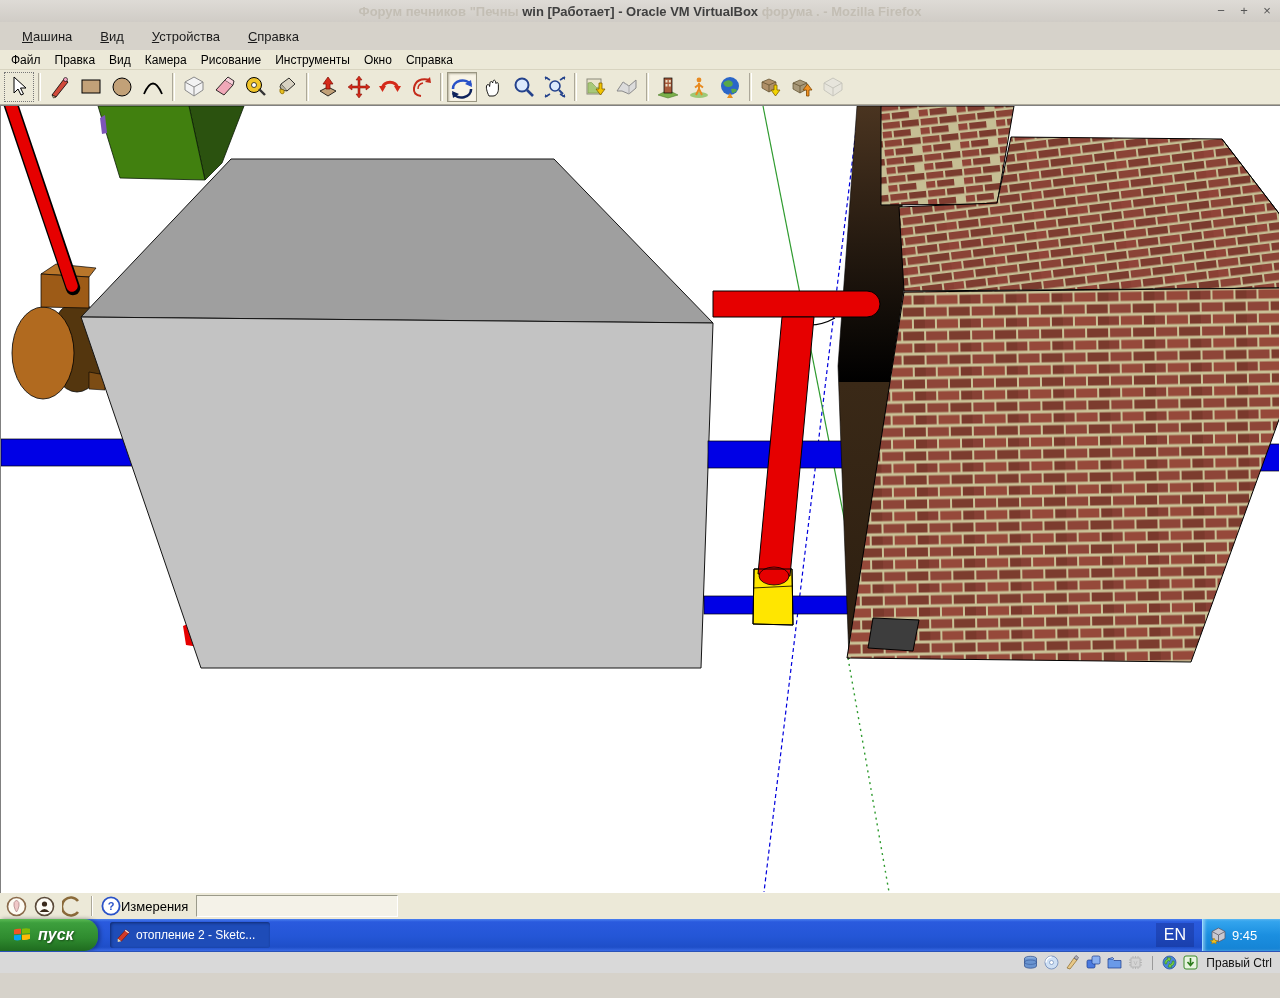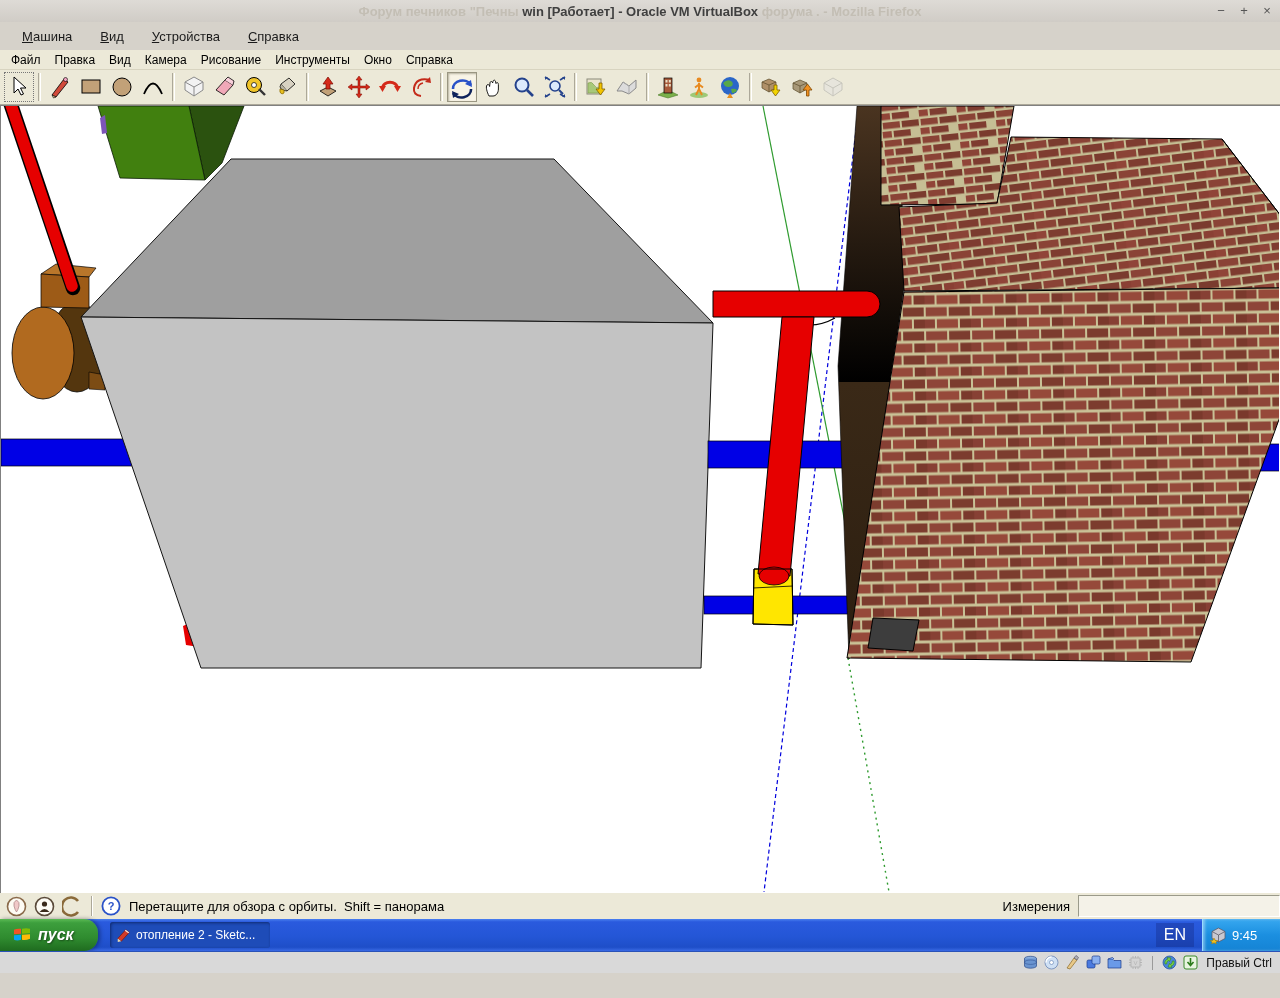--- a/index.html
+++ b/index.html
@@ -387,21 +387,20 @@
         </svg>
       <svg width="21" height="21" viewBox="0 0 21 21">
           <path d="M16 5 A9 9 0 1 0 16 16" fill="none" stroke="#8a6a3a" stroke-width="2.6"></path>
         </svg>
     </div>
     <div class="sb-sep"></div>
     <svg width="20" height="20" viewBox="0 0 20 20">
         <circle cx="10" cy="10" r="8.6" fill="#fff" stroke="#2a52c8" stroke-width="1.8"></circle>
         <text x="10" y="14" font-size="11" font-weight="bold" fill="#2a52c8" text-anchor="middle" font-family="Liberation Sans,sans-serif">?</text>
       </svg>
-    <span class="sb-hint">Перетащите для обзора с орбиты.  Shift = панорама</span>
     <span class="sb-meas-label">Измерения</span>
     <div class="sb-meas-box"></div>
   </div>
 
   <div class="xp-taskbar">
     <div class="start-btn">
       <svg width="20" height="20" viewBox="0 0 20 20">
         <path d="M2 5 Q5 3.5 9 4.5 L9 9.5 L2 9.5 Z" fill="#f35325" transform="skewY(-4)"></path>
         <path d="M10 4.5 Q14 3.5 18 5 L18 9.5 L10 9.5 Z" fill="#81bc06" transform="skewY(-4)"></path>
         <path d="M2 10.5 L9 10.5 L9 15.5 Q5 16.5 2 15 Z" fill="#05a6f0" transform="skewY(-4)"></path>

